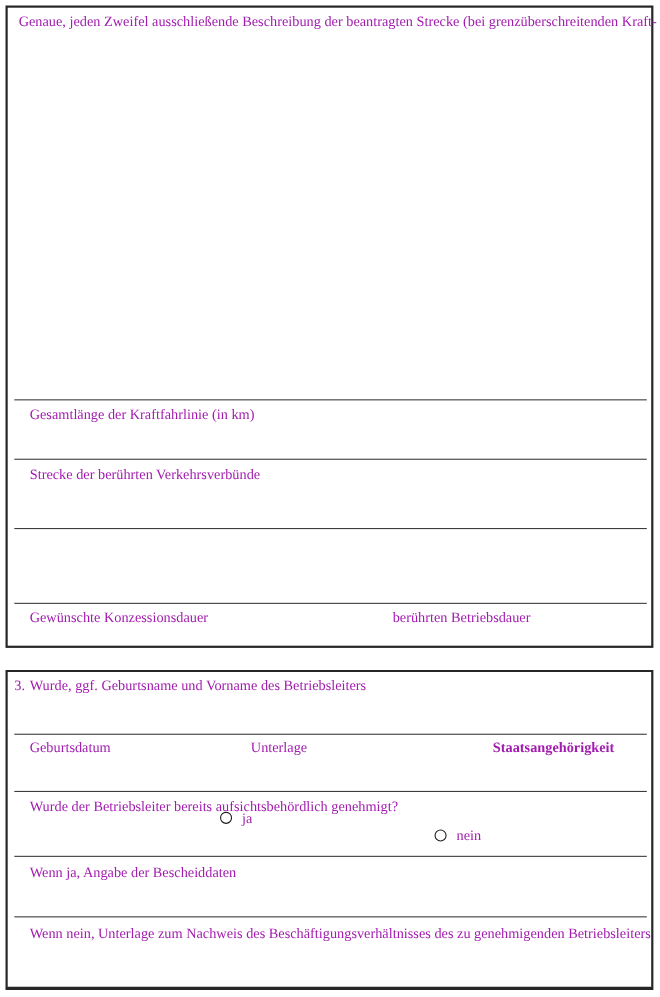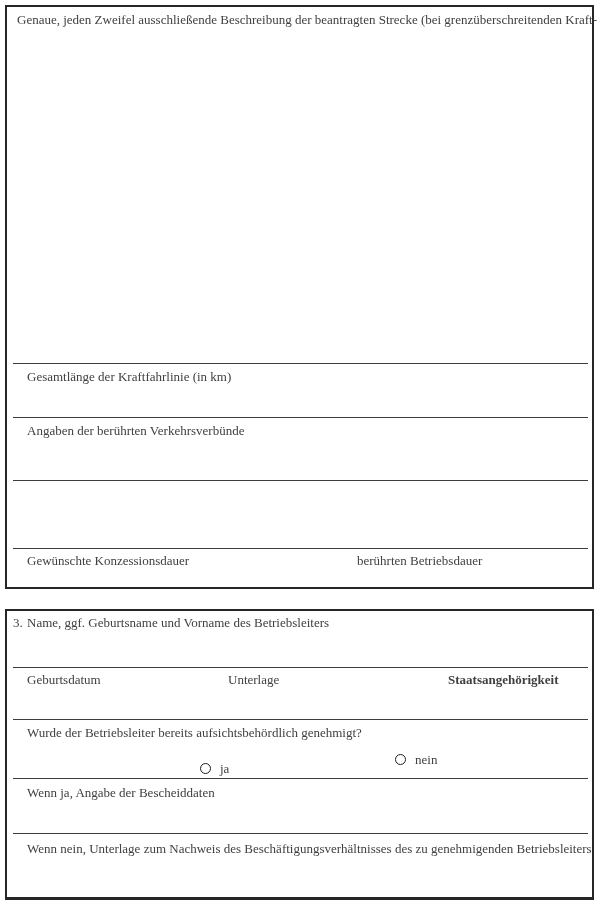--- a/index.html
+++ b/index.html
@@ -1,21 +1,21 @@
 <!DOCTYPE html>
 <html><head>
 <meta charset="utf-8">
 <style>
   html,body{margin:0;padding:0;background:#ffffff;}
   .page{
     position:relative;
     width:544px;height:906px;
     background:#ffffff;
     font-family:"Liberation Serif","DejaVu Serif",serif;
-    color:#404040;
+    color:#a21caf;
     font-size:13px;
     line-height:15px;
   }
   .box{
     position:absolute;
     left:5px;
     width:589px;
     border:2px solid #262626;
     box-sizing:border-box;
     background:#ffffff;
@@ -54,51 +54,51 @@
       <div class="title-line">Genaue, jeden Zweifel ausschließende Beschreibung der beantragten Strecke (bei grenzüberschreitenden Kraft-</div>
     </div>
 
     <div class="input-area" style="top:42px;left:6px;width:575px;height:308px;"></div>
 
     <div class="sep" style="top:356px;"></div>
     <div class="label" style="top:362px;left:20px;">Gesamtlänge der Kraftfahrlinie (in km)</div>
     <div class="input-area" style="top:382px;left:6px;width:575px;height:26px;"></div>
 
     <div class="sep" style="top:410px;"></div>
-    <div class="label" style="top:416px;left:20px;">Angaben der berührten Verkehrsverbünde</div>
+    <div class="label" style="top:416px;left:20px;">Strecke der berührten Verkehrsverbünde</div>
     <div class="input-area" style="top:437px;left:6px;width:575px;height:34px;"></div>
 
     <div class="sep" style="top:473px;"></div>
     <div class="input-area" style="top:512px;left:6px;width:575px;height:27px;"></div>
 
     <div class="sep" style="top:541px;"></div>
     <div class="label" style="top:546px;left:20px;">Gewünschte Konzessionsdauer</div>
     <div class="label" style="top:546px;left:350px;">berührten Betriebsdauer</div>
     <div class="input-area" style="top:562px;left:6px;width:330px;height:18px;"></div>
     <div class="input-area" style="top:562px;left:345px;width:236px;height:18px;"></div>
   </section>
 
   <section class="box box2">
 
     <div class="num" style="top:4px;left:6px;">3.</div>
-    <div class="label" style="top:4px;left:20px;">Name, ggf. Geburtsname und Vorname des Betriebsleiters</div>
+    <div class="label" style="top:4px;left:20px;">Wurde, ggf. Geburtsname und Vorname des Betriebsleiters</div>
     <div class="input-area" style="top:22px;left:6px;width:575px;height:32px;"></div>
 
     <div class="sep" style="top:56px;"></div>
     <div class="label" style="top:61px;left:20px;">Geburtsdatum</div>
     <div class="label" style="top:61px;left:221px;">Unterlage</div>
     <div class="label" style="top:61px;left:441px;font-weight:bold;">Staatsangehörigkeit</div>
     <div class="input-area" style="top:78px;left:6px;width:205px;height:28px;"></div>
     <div class="input-area" style="top:78px;left:215px;width:216px;height:28px;"></div>
     <div class="input-area" style="top:78px;left:435px;width:146px;height:28px;"></div>
 
     <div class="sep" style="top:108px;"></div>
     <div class="label" style="top:114px;left:20px;">Wurde der Betriebsleiter bereits aufsichtsbehördlich genehmigt?</div>
 
-    <div class="radio-group" style="top:150px;left:193px;text-align:right;">
+    <div class="radio-group" style="top:125px;left:193px;text-align:right;">
       <span class="radio-circle"></span>
       <span>ja</span>
     </div>
     <div class="radio-group" style="top:141px;left:388px;">
       <span class="radio-circle"></span>
       <span>nein</span>
     </div>
 
     <div class="sep" style="top:167px;"></div>
     <div class="label" style="top:174px;left:20px;">Wenn ja, Angabe der Bescheiddaten</div>

